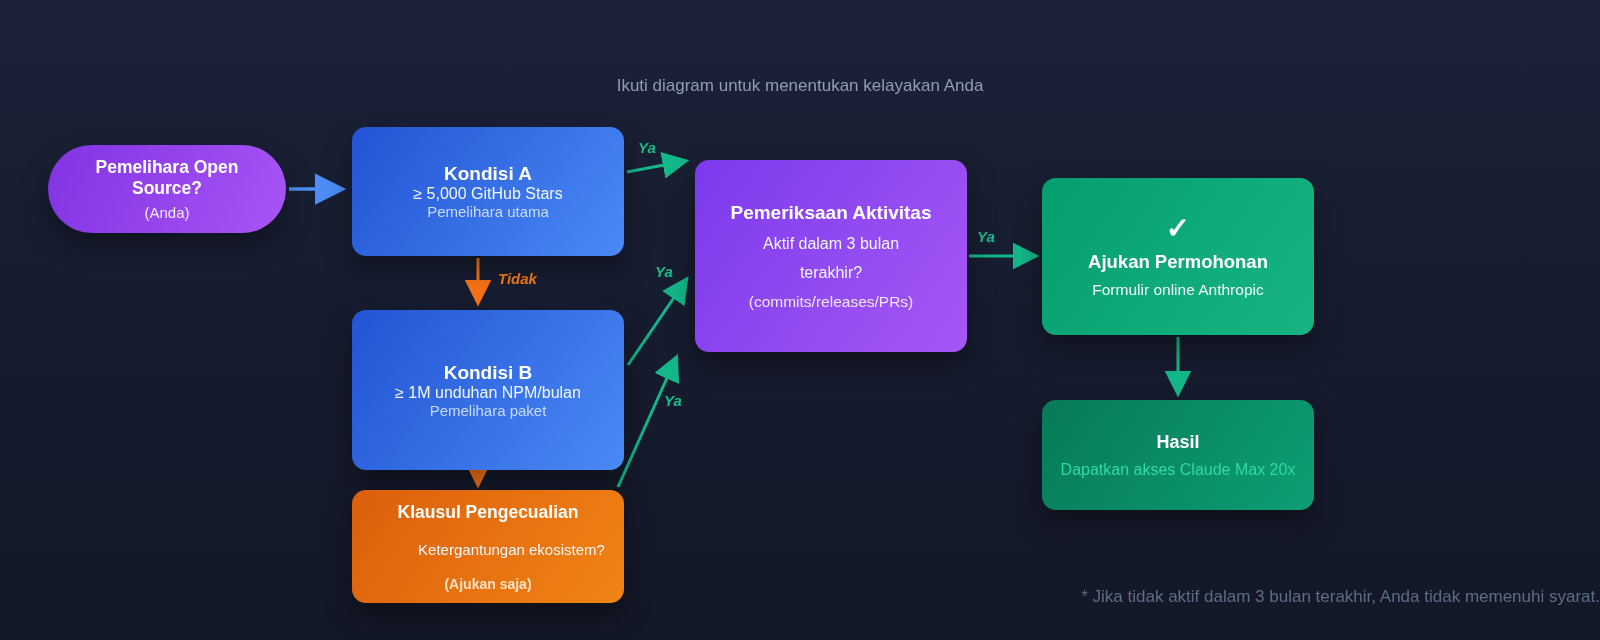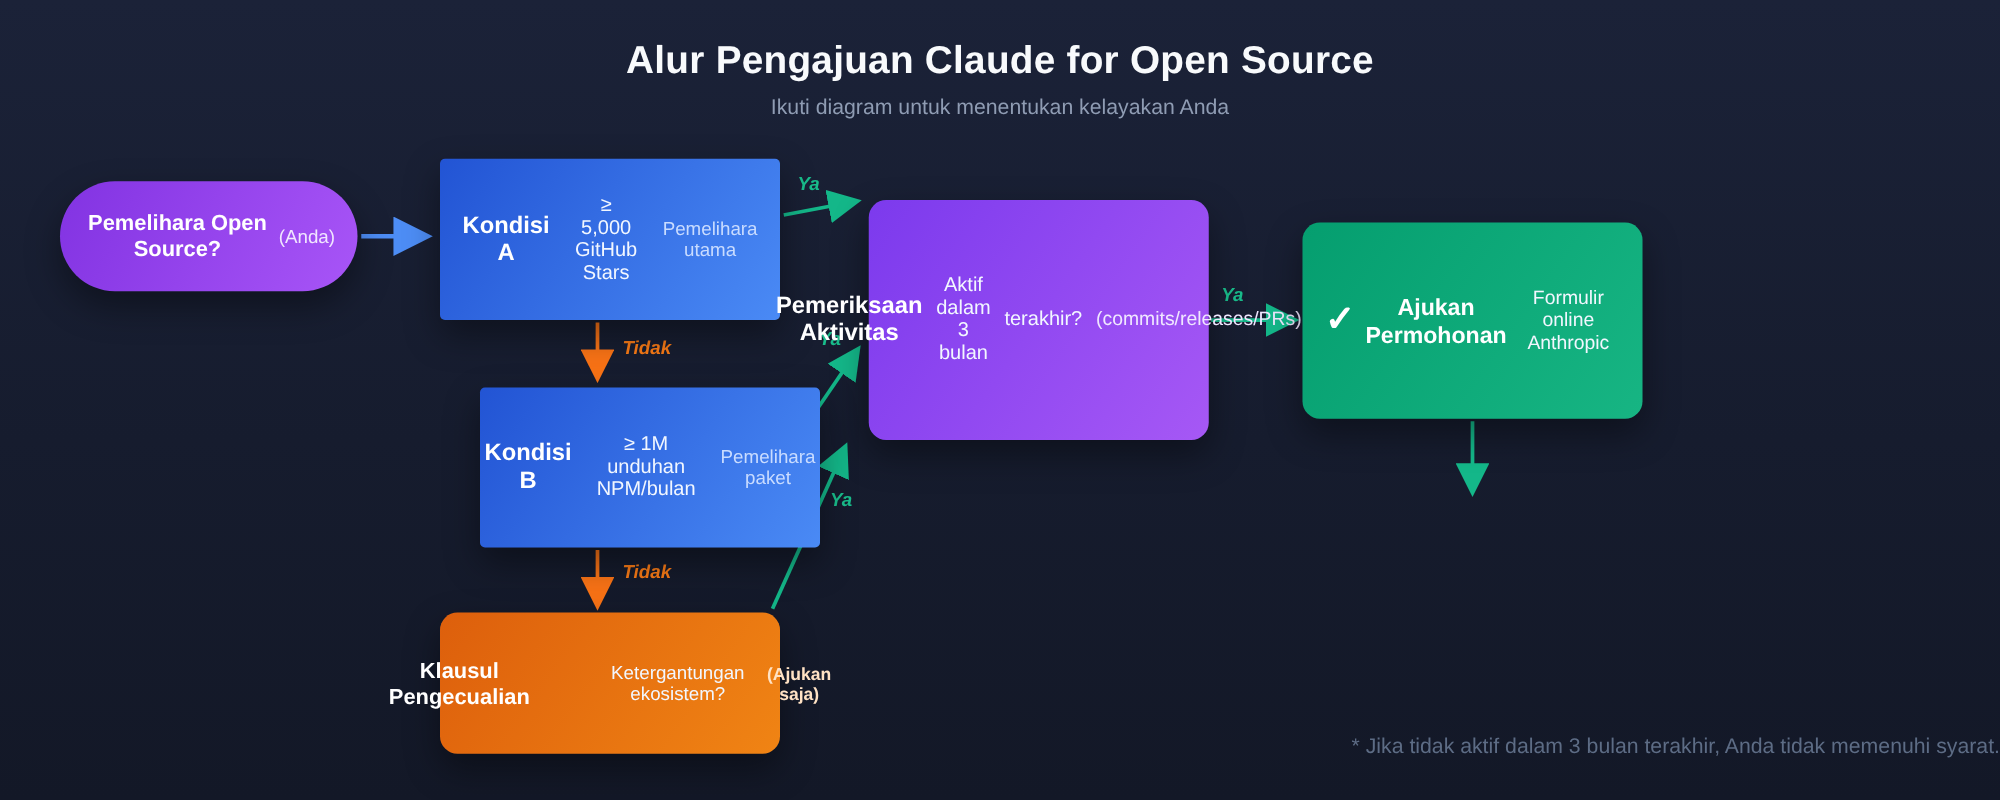--- a/index.html
+++ b/index.html
@@ -12,40 +12,40 @@
   .title {
     position:absolute; top:30px; left:0; width:100%; text-align:center;
     color:#f8fafc; font-size:31px; font-weight:bold; letter-spacing:.2px;
   }
   .subtitle {
     position:absolute; top:76px; left:0; width:100%; text-align:center;
     color:#8f9cb3; font-size:17px;
   }
   .node {
     position:absolute; color:#fff; text-align:center;
-    display:flex; flex-direction:row; justify-content:center; align-items:center;
+    display:flex; flex-direction:column; justify-content:center; align-items:center;
     padding:10px 18px; box-shadow:0 12px 28px rgba(0,0,0,.38);
   }
   .node-title { font-weight:bold; font-size:19px; }
   .node-line  { font-size:16px; color:#f2f7ff; }
   .node-sub   { font-size:15px; }
 
   .start {
     left:48px; top:145px; width:238px; height:88px; border-radius:46px; gap:5px;
     background:linear-gradient(115deg,#8233e2 0%, #a855f7 100%);
   }
   .start .node-title { font-size:17.5px; }
   .start .node-sub { color:#f1e6ff; }
 
   .kondisi-a, .kondisi-b {
-    width:272px; border-radius:4px; gap:20px;
+    width:272px; border-radius:14px; gap:0;
     background:linear-gradient(125deg,#2254d4 0%, #4a8af5 100%);
   }
   .kondisi-a { left:352px; top:127px; height:129px; }
-  .kondisi-b { left:352px; top:310px; height:128px;margin-left:32px; }
+  .kondisi-b { left:352px; top:310px; height:160px; }
   .kondisi-a .node-sub, .kondisi-b .node-sub { color:#c9dcff; }
 
   .klausul {
     left:352px; top:490px; width:272px; height:113px; border-radius:14px; gap:18px;
     background:linear-gradient(125deg,#dd5f0c 0%, #f08414 100%);
   }
   .klausul .node-title { font-size:17.5px; }
   .klausul .node-line { font-size:15px;padding-left:47px; }
   .klausul .node-sub { font-size:14px; color:#ffe2c4;font-weight:bold; }
 
@@ -81,21 +81,20 @@
   .footnote {
     position:absolute; top:587px; left:0; width:100%; text-align:right;
     color:#5d6c85; font-size:17px;
   }
 </style>
 </head>
 <body>
 
 <div class="canvas">
 
-  <div class="title">Alur Pengajuan Claude for Open Source</div>
   <div class="subtitle">Ikuti diagram untuk menentukan kelayakan Anda</div>
 
   <svg class="edges" width="1600" height="640" viewBox="0 0 1600 640">
     <defs>
       <marker id="arr-blue" markerWidth="9" markerHeight="9" refX="7.5" refY="4.5" orient="auto">
         <path d="M0,0 L9,4.5 L0,9 z" fill="#4d8df5"></path>
       </marker>
       <marker id="arr-orange" markerWidth="9" markerHeight="9" refX="7.5" refY="4.5" orient="auto">
         <path d="M0,0 L9,4.5 L0,9 z" fill="#f97316"></path>
       </marker>
@@ -149,16 +148,20 @@
     <div class="node-line2">terakhir?</div>
     <div class="node-sub">(commits/releases/PRs)</div>
   </div>
 
   <div class="node ajukan">
     <div class="check">✓</div>
     <div class="node-title">Ajukan Permohonan</div>
     <div class="node-line">Formulir online Anthropic</div>
   </div>
 
+  <div class="node hasil">
+    <div class="node-title">Hasil</div>
+    <div class="node-line">Dapatkan akses Claude Max 20x</div>
+  </div>
 
   <div class="footnote">* Jika tidak aktif dalam 3 bulan terakhir, Anda tidak memenuhi syarat.</div>
 
 </div>
 
 </body></html>

